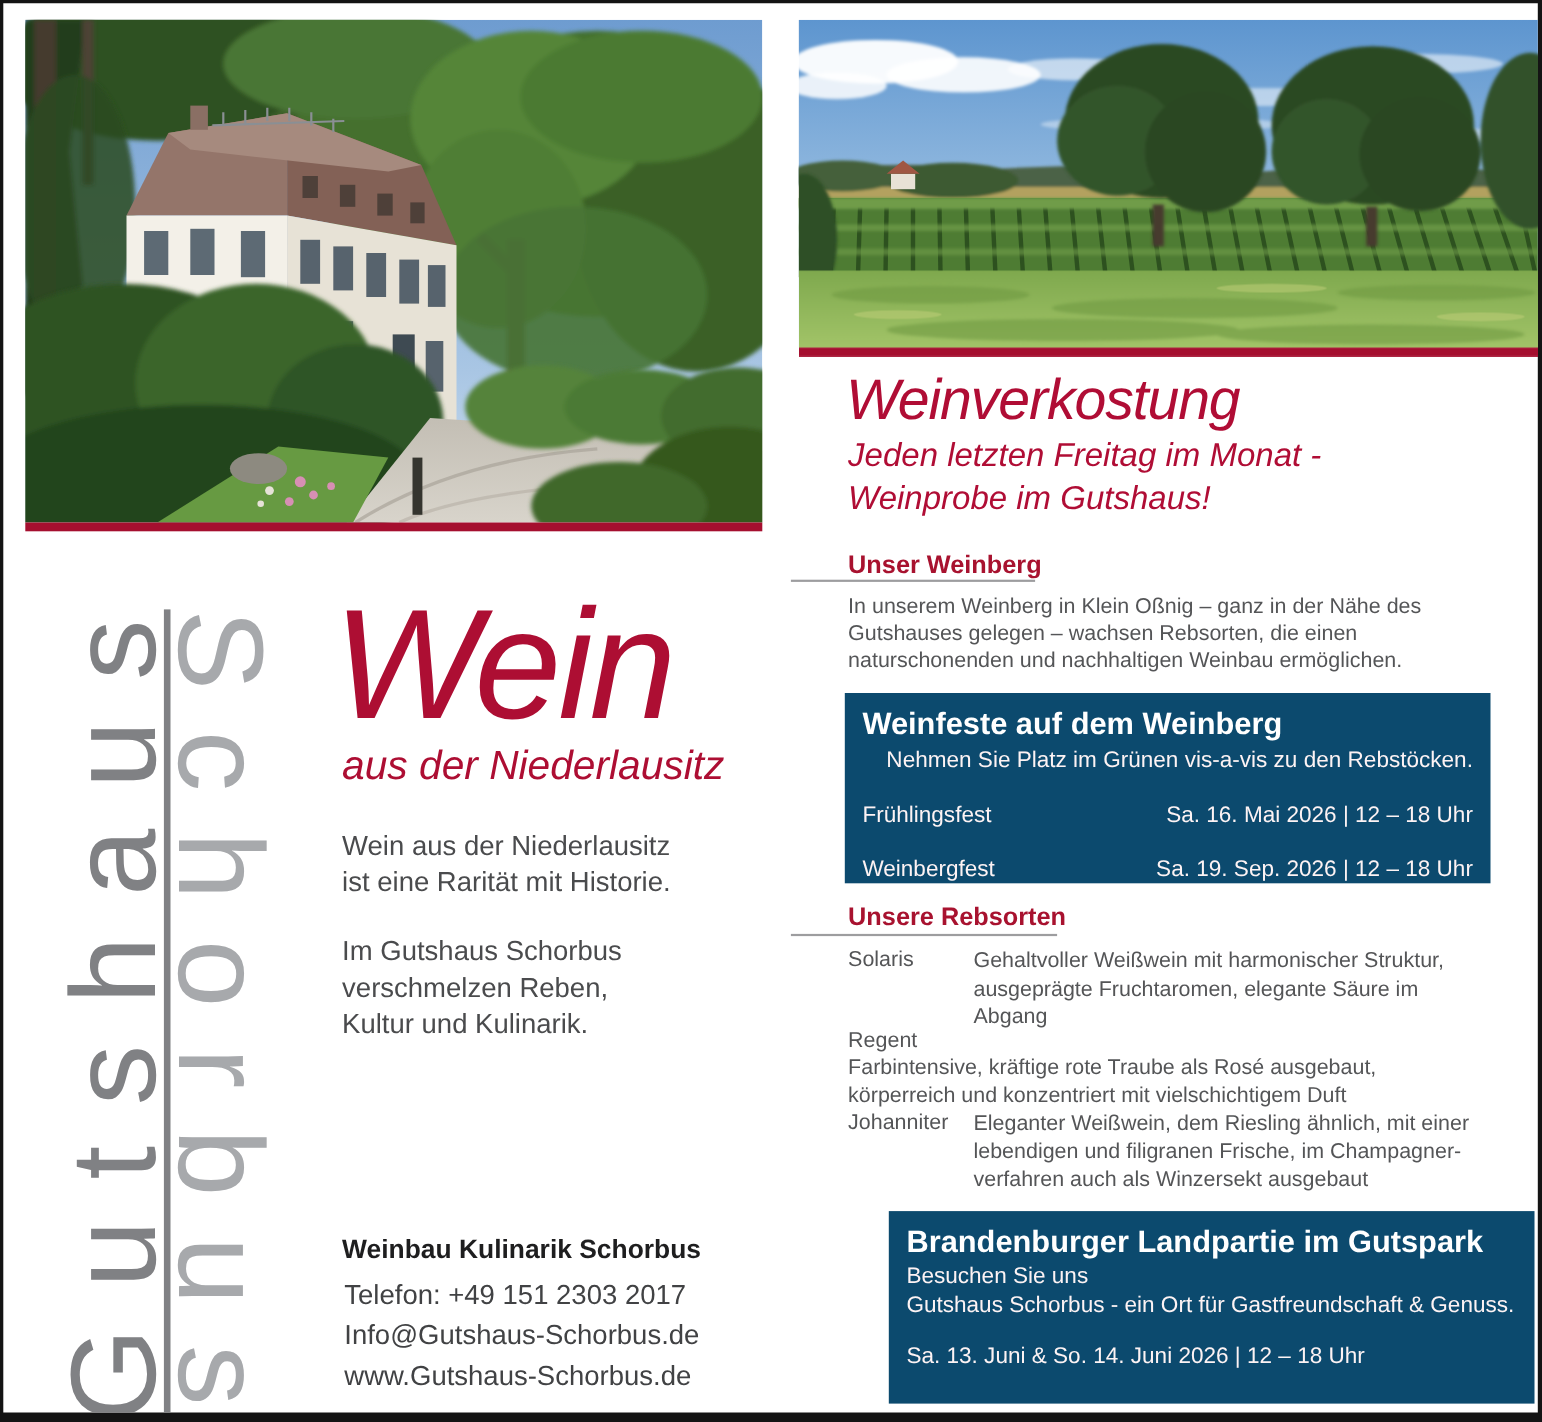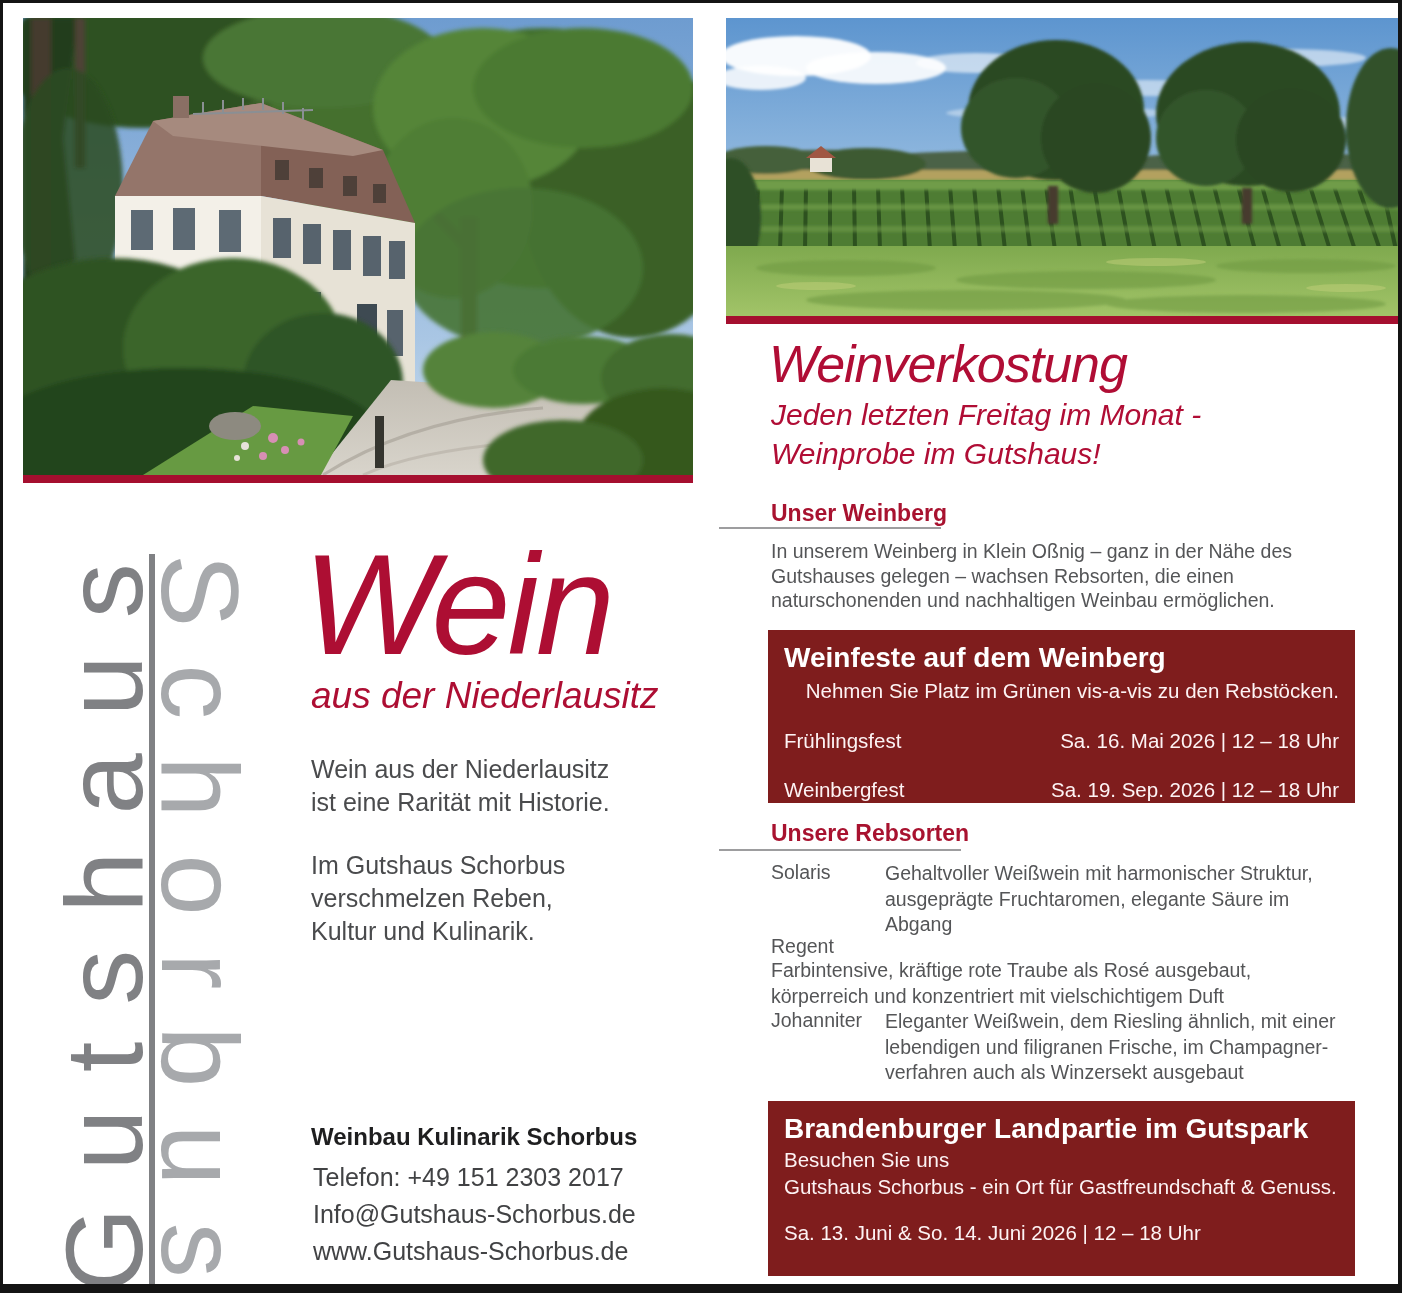--- a/index.html
+++ b/index.html
@@ -24,21 +24,21 @@
   .wein-sub{left:308px;top:672px;font-size:37px;font-style:italic;color:#ad0e33;}
   .left-para{left:308px;font-size:25px;line-height:33px;color:#4a4b4d;white-space:pre-line;}
   .contact-head{left:308px;top:1120px;font-size:24px;font-weight:bold;color:#1e1e1f;}
   .contact-lines{left:310px;top:1156px;font-size:25px;line-height:37px;color:#414244;white-space:pre-line;}
   
   .headline{left:766px;top:331px;font-size:52px;font-style:italic;color:#b00d35;letter-spacing:-1px;}
   .headline-sub{left:768px;top:392px;font-size:30px;line-height:39px;font-style:italic;color:#b00d35;white-space:pre-line;}
   .sec-head{font-size:23px;font-weight:bold;color:#a8122f;}
   .sec-rule{position:absolute;height:2px;background:#9d9d9f;}
   .body-text{font-size:19.5px;line-height:24.5px;color:#545557;white-space:pre-line;}
-  .red-box{position:absolute;left:765px;width:587px;background:#7f1d1d;color:#ffffff;box-sizing:border-box;padding:11px 16px;}
+  .red-box{position:absolute;left:765px;width:587px;background:#0c4a6e;color:#ffffff;box-sizing:border-box;padding:11px 16px;}
   .box-title{font-size:28px;font-weight:bold;line-height:34px;}
   .box-body{font-size:20.5px;line-height:27px;font-weight:400;color:#fdf3f4;}
   .event-row{display:flex;font-size:20.5px;color:#fdf3f4;margin-top:25px;}
   .event-date{margin-left:auto;width:300px;text-align:right;}
   .variety-row{position:absolute;left:768px;width:578px;display:flex;}
   .variety-name{width:114px;flex:none;font-size:19.5px;color:#545557;}
   .variety-desc{font-size:19.5px;line-height:25.5px;color:#545557;white-space:pre-line;}
 </style>
 </head>
 <body>
@@ -338,20 +338,20 @@
     <span class="variety-desc">Farbintensive, kräftige rote Traube als Rosé ausgebaut,
 körperreich und konzentriert mit vielschichtigem Duft</span>
   </div>
   <div class="variety-row" style="top:1006px;">
     <span class="variety-name">Johanniter</span>
     <span class="variety-desc">Eleganter Weißwein, dem Riesling ähnlich, mit einer
 lebendigen und filigranen Frische, im Champagner-
 verfahren auch als Winzersekt ausgebaut</span>
   </div>
 
-  <div class="red-box" style="top:1098px;height:175px;">
+  <div class="red-box" style="top:1098px;height:175px;margin-left:40px;">
     <div class="box-title">Brandenburger Landpartie im Gutspark</div>
     <div class="box-body">Besuchen Sie uns</div>
     <div class="box-body">Gutshaus Schorbus - ein Ort für Gastfreundschaft &amp; Genuss.</div>
     <div class="box-body" style="margin-top:19px;">Sa. 13. Juni  &amp;  So. 14. Juni 2026 | 12 – 18 Uhr</div>
   </div>
 
 </div>
 
 </body></html>

